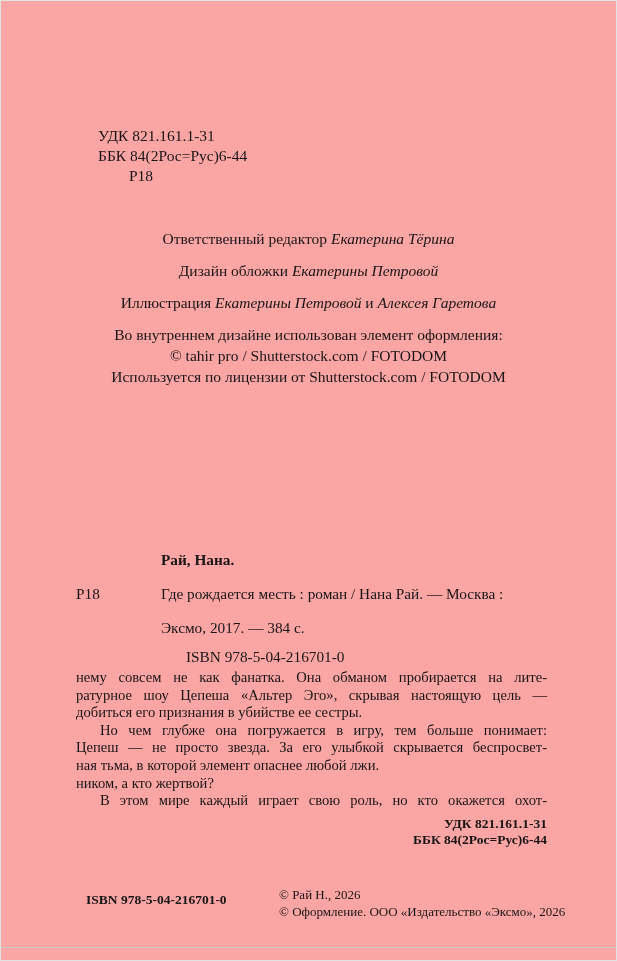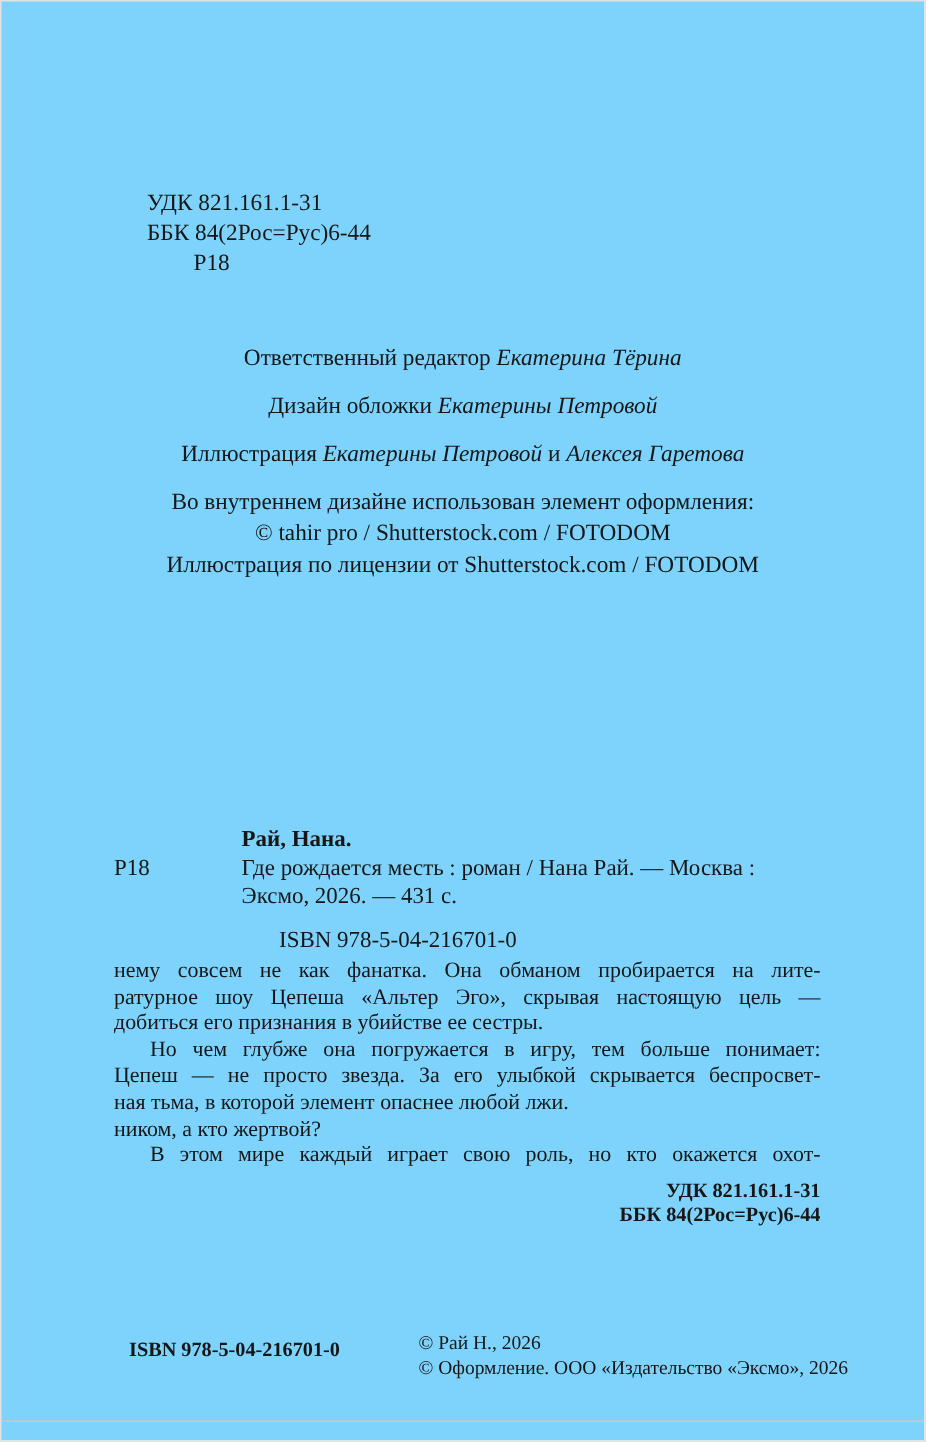--- a/index.html
+++ b/index.html
@@ -1,20 +1,20 @@
 <!DOCTYPE html>
 <html><head>
 <meta charset="utf-8">
 <style>
   html, body { margin: 0; padding: 0; background: #ffffff; }
   .page {
     position: relative;
     width: 617px; height: 961px;
     box-sizing: border-box;
-    background: #7dd3fc;
+    background: #fca5a5;
     border: 1px solid #e2e2e2;
     font-family: "Liberation Serif", serif;
     color: #161616;
     overflow: hidden;
   }
   .abs { position: absolute; }
 
   
   .top-codes { left: 97px; top: 125px; font-size: 15.5px; line-height: 20px; }
   .top-codes .indent { padding-left: 31px; }
@@ -22,21 +22,21 @@
   
   .credits { left: 0; right: 0; top: 227px; text-align: center; font-size: 15.5px; line-height: 21px; }
   .credit-line { margin-bottom: 11px; }
   .it { font-style: italic; }
 
   
   .catalog { left: 75px; top: 549px; width: 471px; font-size: 15.3px; line-height: 19px; }
   .cat-author { font-weight: bold; margin-left: 85px; white-space: nowrap; }
   .cat-row { position: relative; }
   .cat-code { position: absolute; left: 0; top: 0; }
-  .cat-title { margin-left: 85px; white-space: nowrap; }
+  .cat-title { margin-left: 85px; white-space: nowrap; margin-top: 15px; }
   .cat-isbn { margin-left: 110px; margin-top: 10px; }
 
   .annotation { margin-top: 3px; font-size: 14.6px; line-height: 17.6px; }
   .ann-line { text-align: justify; text-align-last: justify; white-space: nowrap; }
   .ann-line.first { text-indent: 24px; }
   .ann-line.last { text-align: center; text-align-last: left; }
 
   .codes-right { margin-top: 6px; text-align: right; font-weight: bold; font-size: 13.5px; line-height: 16px; }
 
   
@@ -68,30 +68,30 @@
       <span class="it">Екатерины Петровой</span>
     </div>
     <div class="credit-line">
       <span>Иллюстрация</span>
       <span class="it">Екатерины Петровой</span>
       <span>и</span>
       <span class="it">Алексея Гаретова</span>
     </div>
     <div>Во внутреннем дизайне использован элемент оформления:</div>
     <div>© tahir pro / Shutterstock.com / FOTODOM</div>
-    <div>Иллюстрация по лицензии от Shutterstock.com / FOTODOM</div>
+    <div>Используется по лицензии от Shutterstock.com / FOTODOM</div>
   </div>
 
   <div class="abs catalog">
     <div class="cat-author">Рай, Нана.</div>
     <div class="cat-row">
       <span class="cat-code">Р18</span>
       <div class="cat-title">Где рождается месть : роман / Нана Рай. — Москва :</div>
     </div>
-    <div class="cat-title">Эксмо, 2026. — 431 с.</div>
+    <div class="cat-title">Эксмо, 2017. — 384 с.</div>
     <div class="cat-isbn">ISBN 978-5-04-216701-0</div>
 
     <div class="annotation">
       <div>
         <div class="ann-line">нему совсем не как фанатка. Она обманом пробирается на лите-</div>
         <div class="ann-line">ратурное шоу Цепеша «Альтер Эго», скрывая настоящую цель —</div>
         <div class="ann-line last">добиться его признания в убийстве ее сестры.</div>
       </div>
       <div>
         <div class="ann-line first">Но чем глубже она погружается в игру, тем больше понимает:</div>

